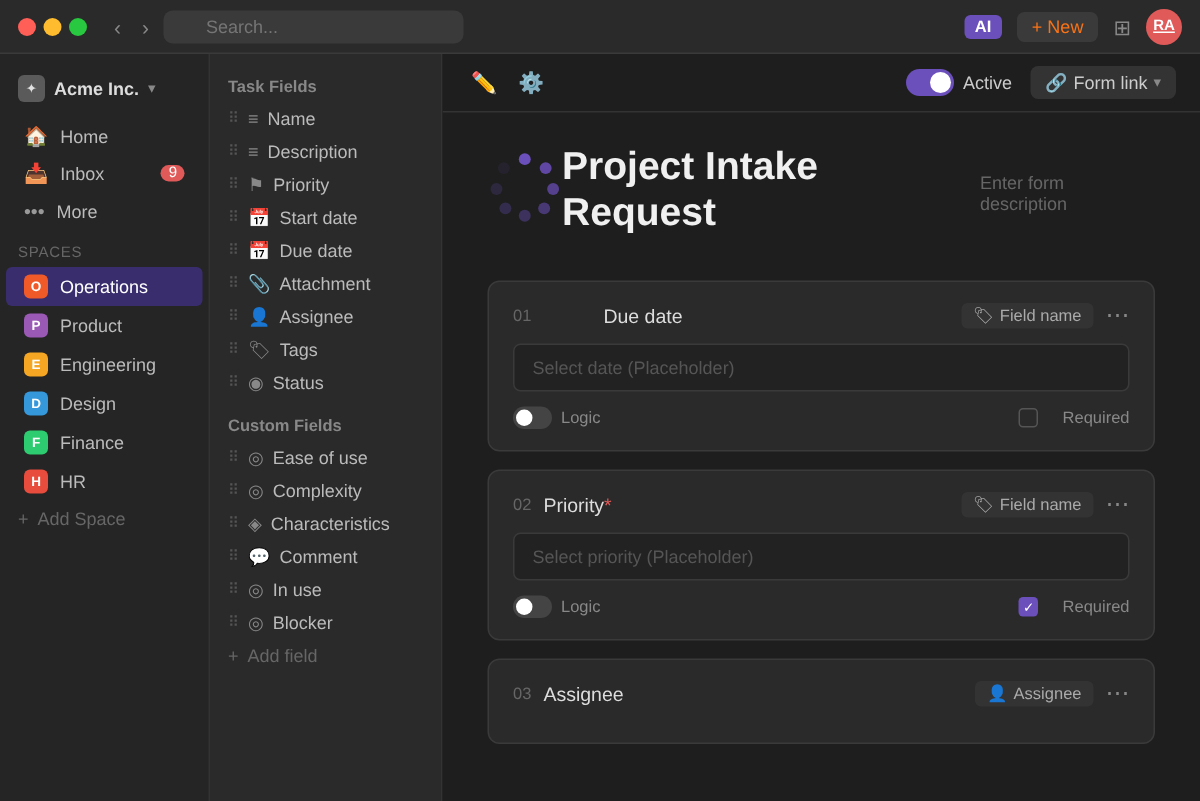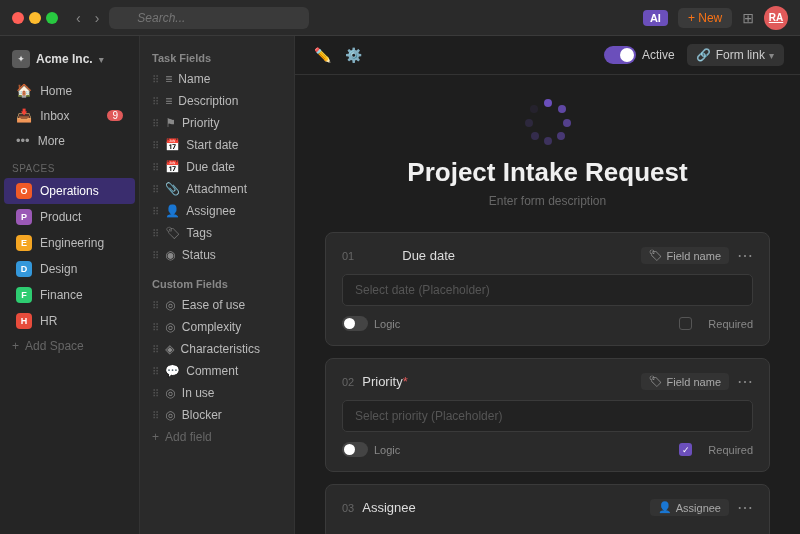--- a/index.html
+++ b/index.html
@@ -51,21 +51,20 @@
     }
     .search-bar {
       background: #3a3a3a;
       border: none;
       border-radius: 6px;
       padding: 4px 12px 4px 28px;
       color: #aaa;
       font-size: 12px;
       width: 200px;
       position: relative;
-      font-style: italic;
     }
     .search-wrapper {
       position: relative;
       display: flex;
       align-items: center;
     }
     .search-icon-inline {
       position: absolute;
       left: 8px;
       color: #888;
@@ -332,21 +331,21 @@
       font-size: 10px;
     }
 
     
     .form-content {
       padding: 20px 30px;
       flex: 1;
     }
     .form-header {
       display: flex;
-      flex-direction: column;
+      flex-direction: row;
       align-items: center;
       margin-bottom: 24px;
     }
     .form-logo {
       width: 50px;
       height: 50px;
       margin-bottom: 12px;
     }
     .form-title {
       font-size: 26px;

